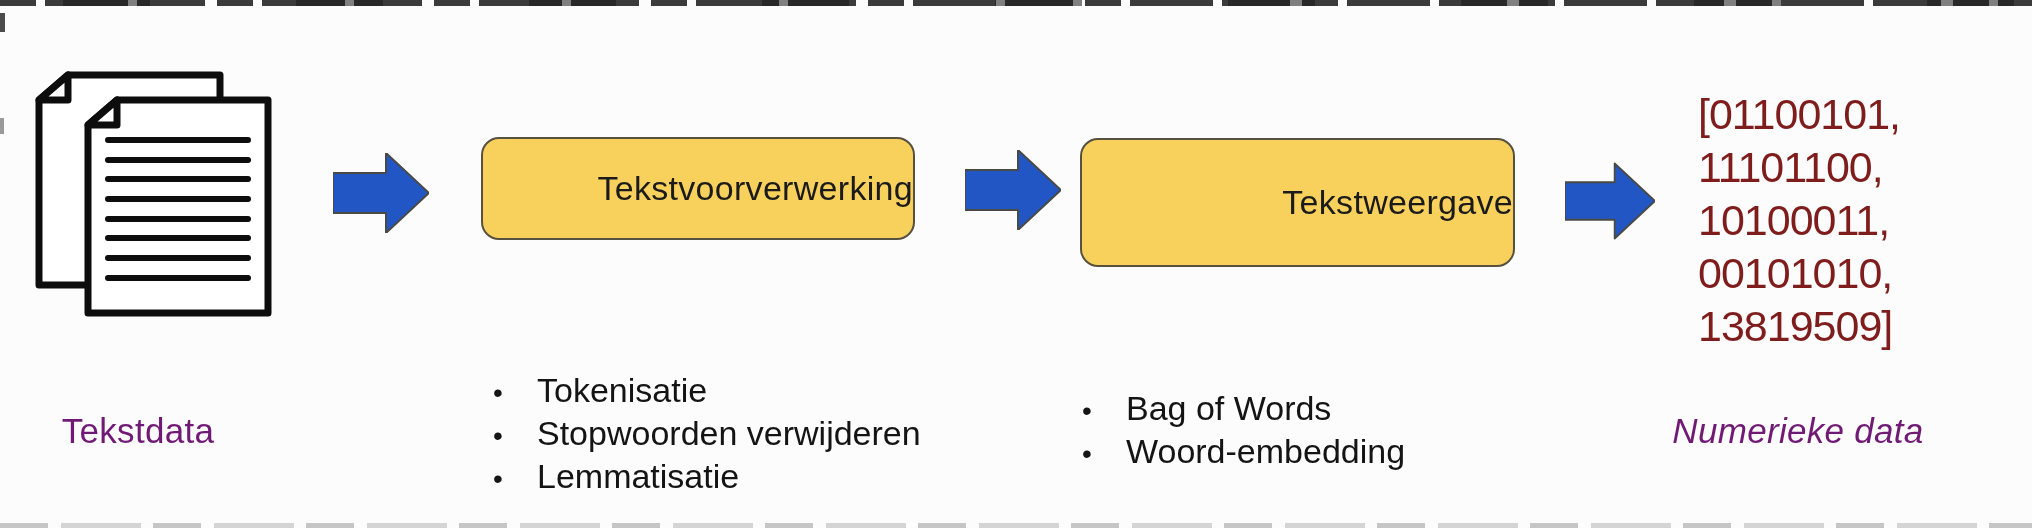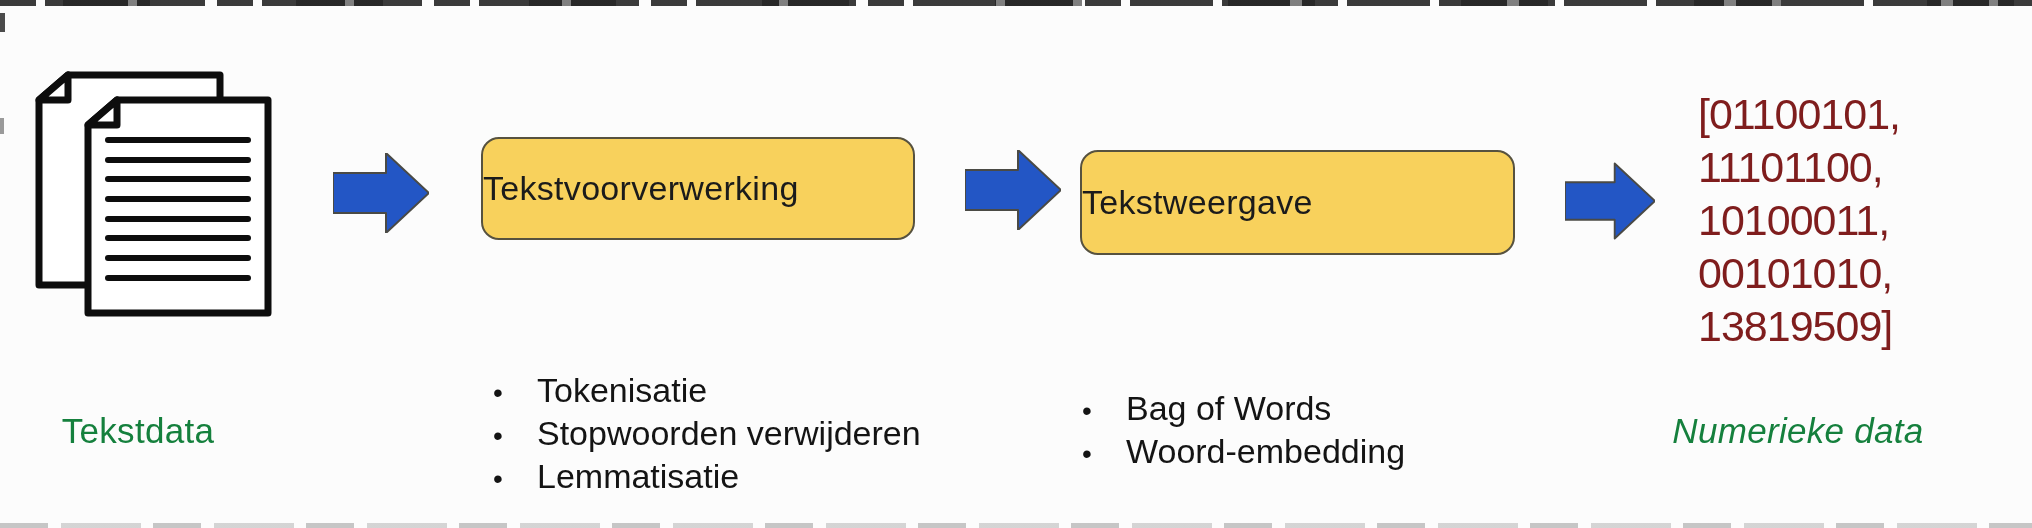--- a/index.html
+++ b/index.html
@@ -34,46 +34,46 @@
   .arrow-1{left:333px;top:153px;}
   .arrow-2{left:965px;top:150px;}
   .arrow-3{left:1565px;top:162px;}
 
   
   .stage-box{
     position:absolute;
     background:#f8d15c;
     border:2.5px solid #57523f;
     border-radius:18px;
-    display:flex;align-items:center;justify-content:flex-start;
+    display:flex;align-items:center;justify-content:flex-end;
     font-size:34px;letter-spacing:.3px;color:#1b1b1b;
     box-sizing:border-box;
   }
   .stage-box-1{left:481px;top:137px;width:434px;height:103px;}
-  .stage-box-2{left:1080px;top:150px;width:435px;height:105px;}
+  .stage-box-2{left:1080px;top:138px;width:435px;height:129px;}
 
   
   .bullet-list{position:absolute;font-size:34px;color:#141414;}
   .bullet-list-1{left:487px;top:369px;}
   .bullet-list-2{left:1076px;top:387px;}
   .bullet-row{display:flex;align-items:baseline;height:43px;line-height:43px;}
   .bullet-glyph{width:44px;font-size:28px;text-align:left;padding-left:6px;}
 
   
   .binary-block{
     position:absolute;left:1698px;top:88px;
     font-size:43px;line-height:53px;
     letter-spacing:-1px;color:#7f1d1d;
     white-space:nowrap;
   }
 
   
   .caption{
     position:absolute;top:411px;
-    font-size:35px;color:#15803d;
+    font-size:35px;color:#701a75;
     text-align:center;letter-spacing:.3px;
   }
   .caption-input{left:18px;width:240px;}
   .caption-output{left:1638px;width:320px;font-style:italic;}
 </style>
 </head>
 <body>
 
 <div class="canvas">
 

